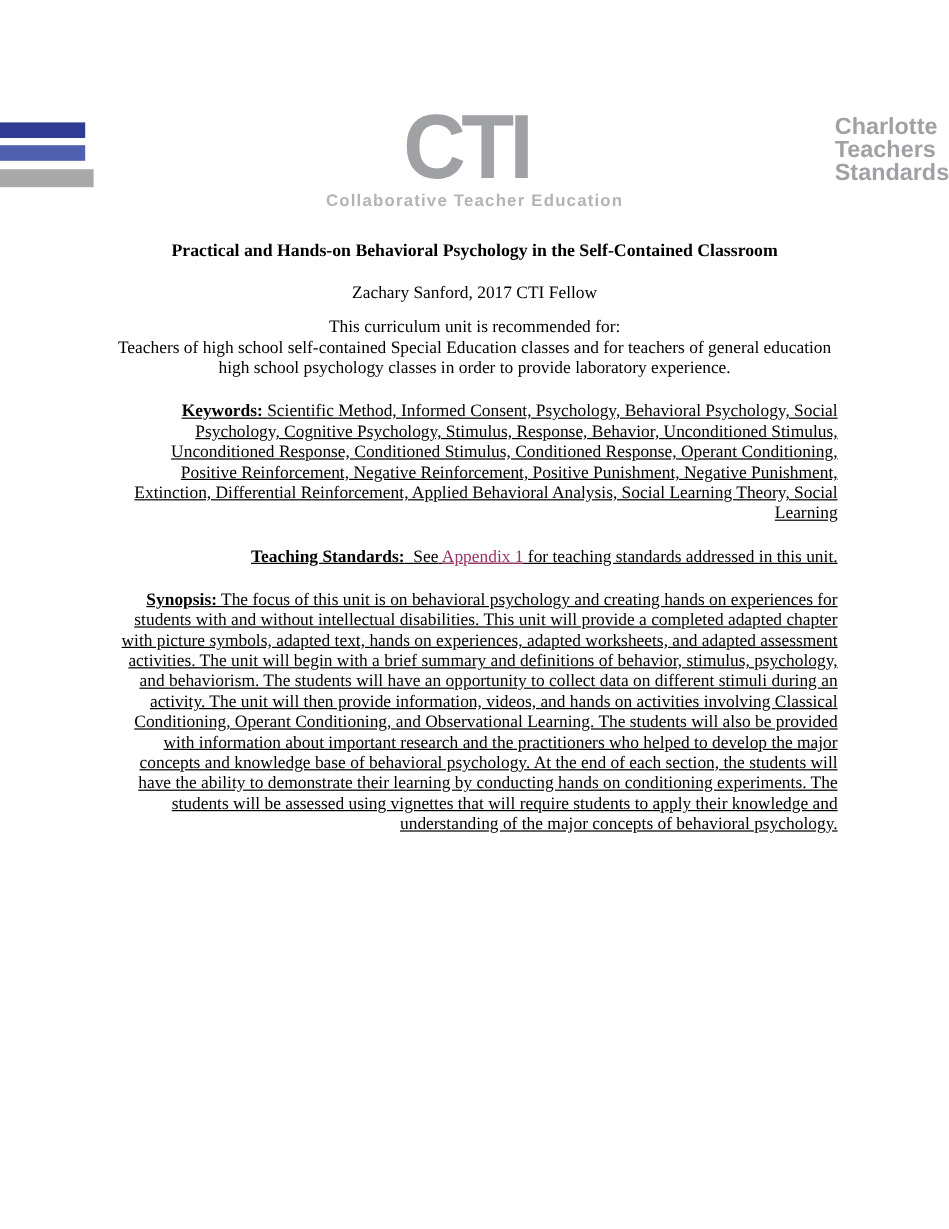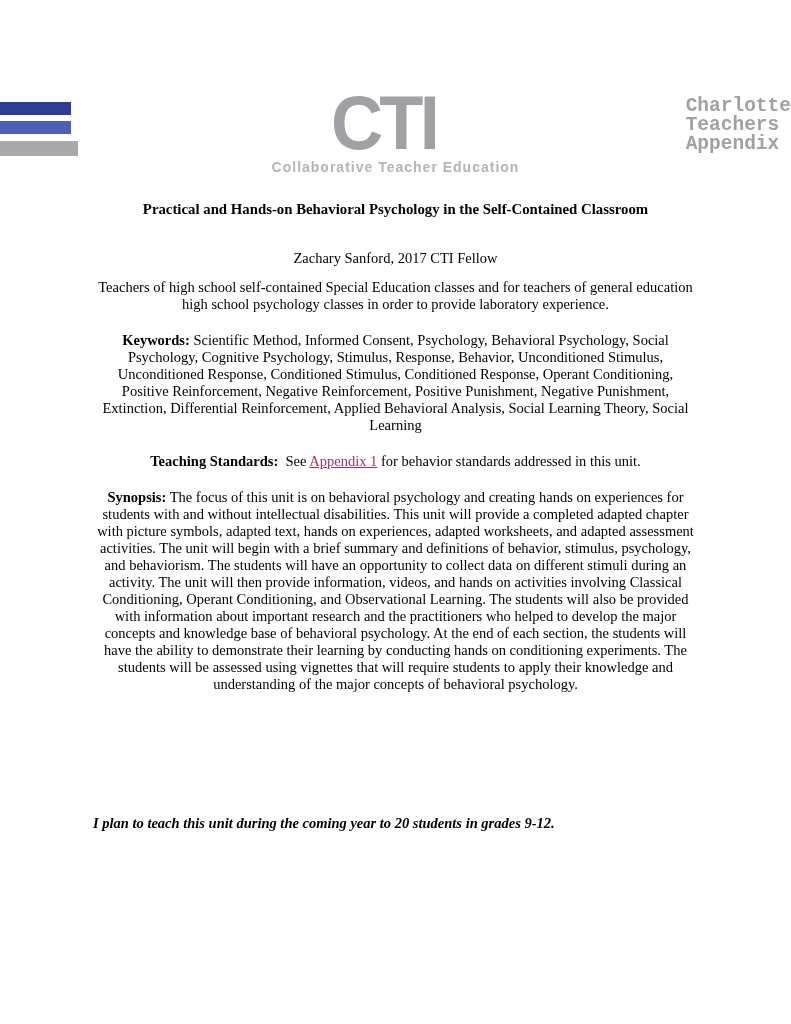--- a/index.html
+++ b/index.html
@@ -28,21 +28,21 @@
     font-family: "Liberation Sans", sans-serif;
     font-weight: bold;
     font-size: 76px;
     line-height: 60px;
     letter-spacing: -4px;
     color: var(--logo-gray, #9fa1a4);
     transform: scaleX(0.95);
     transform-origin: left top;
   }
   .stack {
-    font-family: Liberation Mono, monospace;
+    font-family: Liberation Sans, sans-serif;
     font-weight: bold;
     font-size: 19.5px;
     line-height: 19px;
     color: var(--logo-gray, #9fa1a4);
     text-align: left;
     margin-left: 0;
     margin-top: 4px;
     letter-spacing: 0px;
   }
   .tagline {
@@ -54,23 +54,23 @@
     font-weight: bold;
   }
   
   .doc-text { font-size: 14.5px; line-height: 17px; }
   .center { text-align: center; }
   .title-line {
     margin-top: 26px;
     font-weight: bold;
     font-size: 14.8px;
   }
-  .author-block { margin-top: 32px; }
+  .author-block { margin-top: 18px; }
   .recommend-block { margin-top: 12px; }
-  .para { margin-top: 19px; text-align: center; }
+  .para { margin-top: 19px; text-align: right; text-decoration: underline; }
   .label { font-weight: bold; }
   a.appendix-link {
     color: var(--link-color, #993366);
     text-decoration: underline;
     cursor: pointer;
   }
   .statements { margin-top: 122px; }
   .statement {
     font-weight: bold;
     font-style: italic;
@@ -87,47 +87,47 @@
     <div class="logo-row">
       <div class="bars">
         <div class="bar bar-top"></div>
         <div class="bar bar-mid"></div>
         <div class="bar bar-bottom"></div>
       </div>
       <div class="cti">CTI</div>
       <div class="stack">
         <div>Charlotte</div>
         <div>Teachers</div>
-        <div>Appendix</div>
+        <div>Standards</div>
       </div>
     </div>
     <div class="tagline">Collaborative Teacher Education</div>
   </div>
 
   <div class="content doc-text">
 
     <div class="title-line center">Practical and Hands-on Behavioral Psychology in the Self-Contained Classroom</div>
 
     <div class="author-block center">
       <div>Zachary Sanford, 2017 CTI Fellow</div>
     </div>
 
     <div class="recommend-block center">
+      <div>This curriculum unit is recommended for:</div>
       <div>Teachers of high school self-contained Special Education classes and for teachers of general education high school psychology classes in order to provide laboratory experience.</div>
     </div>
 
     <p class="para"><span class="label">Keywords:</span>
       <span>Scientific Method, Informed Consent, Psychology, Behavioral Psychology, Social Psychology, Cognitive Psychology, Stimulus, Response, Behavior, Unconditioned Stimulus, Unconditioned Response, Conditioned Stimulus, Conditioned Response, Operant Conditioning, Positive Reinforcement, Negative Reinforcement, Positive Punishment, Negative Punishment, Extinction, Differential Reinforcement, Applied Behavioral Analysis, Social Learning Theory, Social Learning</span></p>
 
     <p class="para"><span class="label">Teaching Standards:</span>&nbsp;
       <span>See</span>
       <a class="appendix-link">Appendix 1</a>
-      <span>for behavior standards addressed in this unit.</span></p>
+      <span>for teaching standards addressed in this unit.</span></p>
 
     <p class="para"><span class="label">Synopsis:</span>
       <span>The focus of this unit is on behavioral psychology and creating hands on experiences for students with and without intellectual disabilities.  This unit will provide a completed adapted chapter with picture symbols, adapted text, hands on experiences, adapted worksheets, and adapted assessment activities.  The unit will begin with a brief summary and definitions of behavior, stimulus, psychology, and behaviorism.  The students will have an opportunity to collect data on different stimuli during an activity.  The unit will then provide information, videos, and hands on activities involving Classical Conditioning, Operant Conditioning, and Observational Learning.  The students will also be provided with information about important research and the practitioners who helped to develop the major concepts and knowledge base of behavioral psychology.  At the end of each section, the students will have the ability to demonstrate their learning by conducting hands on conditioning experiments. The students will be assessed using vignettes that will require students to apply their knowledge and understanding of the major concepts of behavioral psychology.</span></p>
 
     <div class="statements">
-      <p class="statement">I plan to teach this unit during the coming year to 20 students in grades 9-12.</p>
     </div>
 
   </div>
 </div>
 
 </body></html>

